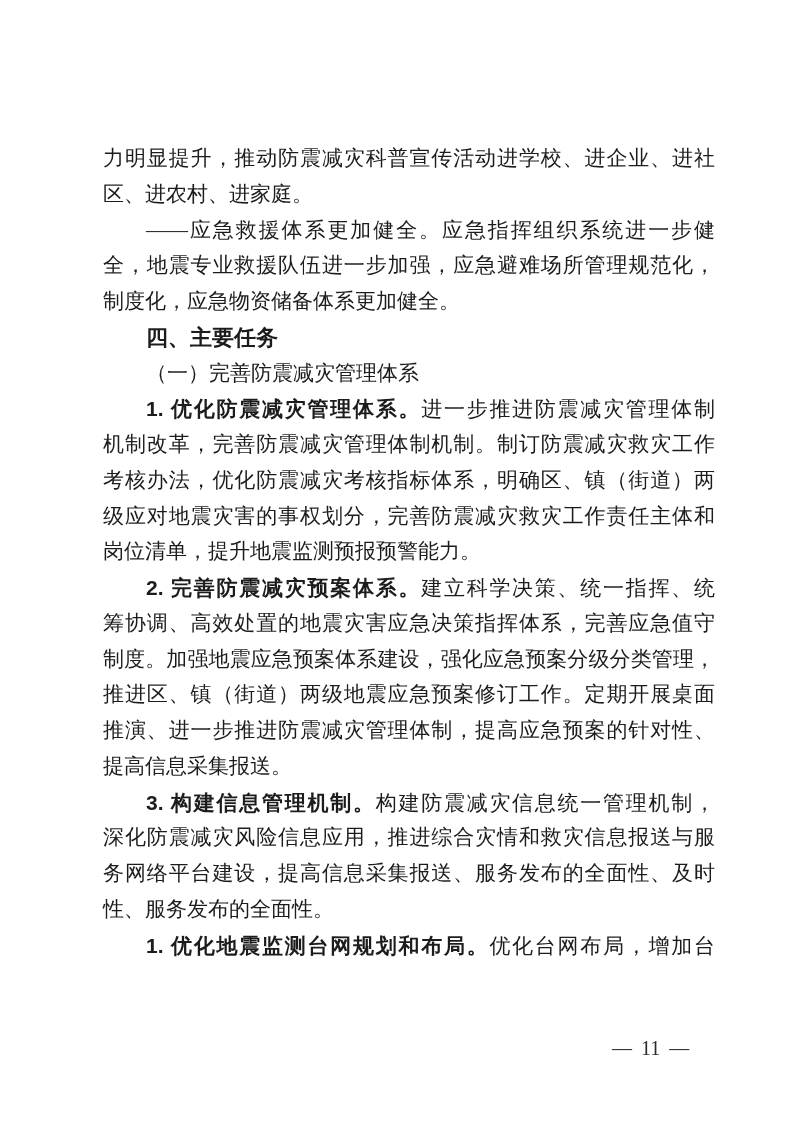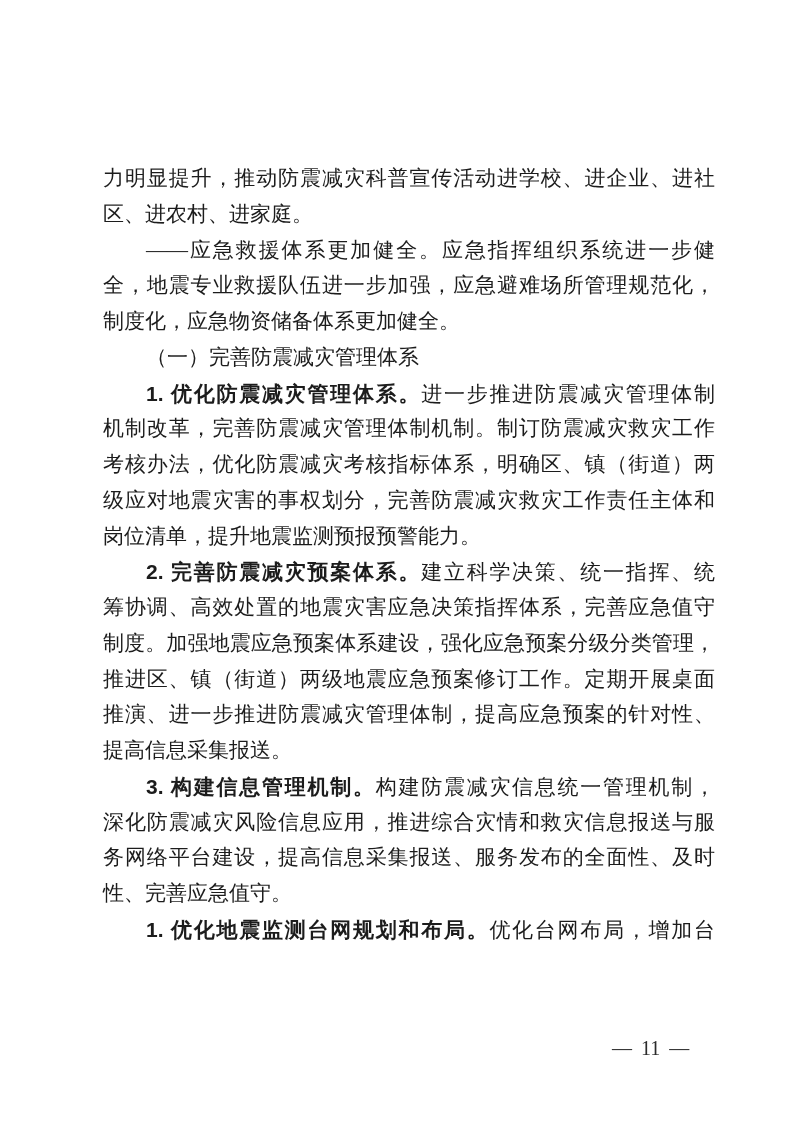--- a/index.html
+++ b/index.html
@@ -14,21 +14,20 @@
     background: #ffffff;
     overflow: hidden;
     font-family: "Liberation Serif", "DejaVu Serif", serif;
     color: #1c1c1c;
   }
   .body-text {
     position: absolute;
     left: 103px;
     top: 141px;
     width: 612px;
-    margin-top: 20px;
   }
   .line {
     font-size: 21px;
     line-height: 35.75px;
     height: 35.75px;
     text-align: justify;
     text-align-last: justify;
     white-space: normal;
   }
   .line.no-just {
@@ -85,20 +84,23 @@
     </div>
 
     <div class="line">
       <span>全，地震专业救援队伍进一步加强，应急避难场所管理规范化，</span>
     </div>
 
     <div class="line no-just">
       <span>制度化，应急物资储备体系更加健全。</span>
     </div>
 
+    <div class="line indent no-just heading-line">
+      <span>四、主要任务</span>
+    </div>
 
     <div class="line indent no-just kaiti">
       <span>（一）完善防震减灾管理体系</span>
     </div>
 
     <div class="line indent">
       <span class="lead-bold">1. 优化防震减灾管理体系。</span><span>进一步推进防震减灾管理体制</span>
     </div>
 
     <div class="line">
@@ -147,21 +149,21 @@
 
     <div class="line">
       <span>深化防震减灾风险信息应用，推进综合灾情和救灾信息报送与服</span>
     </div>
 
     <div class="line">
       <span>务网络平台建设，提高信息采集报送、服务发布的全面性、及时</span>
     </div>
 
     <div class="line no-just">
-      <span>性、完善应急值守。</span>
+      <span>性、服务发布的全面性。</span>
     </div>
 
 
     <div class="line indent">
       <span class="lead-bold">1. 优化地震监测台网规划和布局。</span><span>优化台网布局，增加台</span>
     </div>
 
   </div>
 
   <div class="footer">

